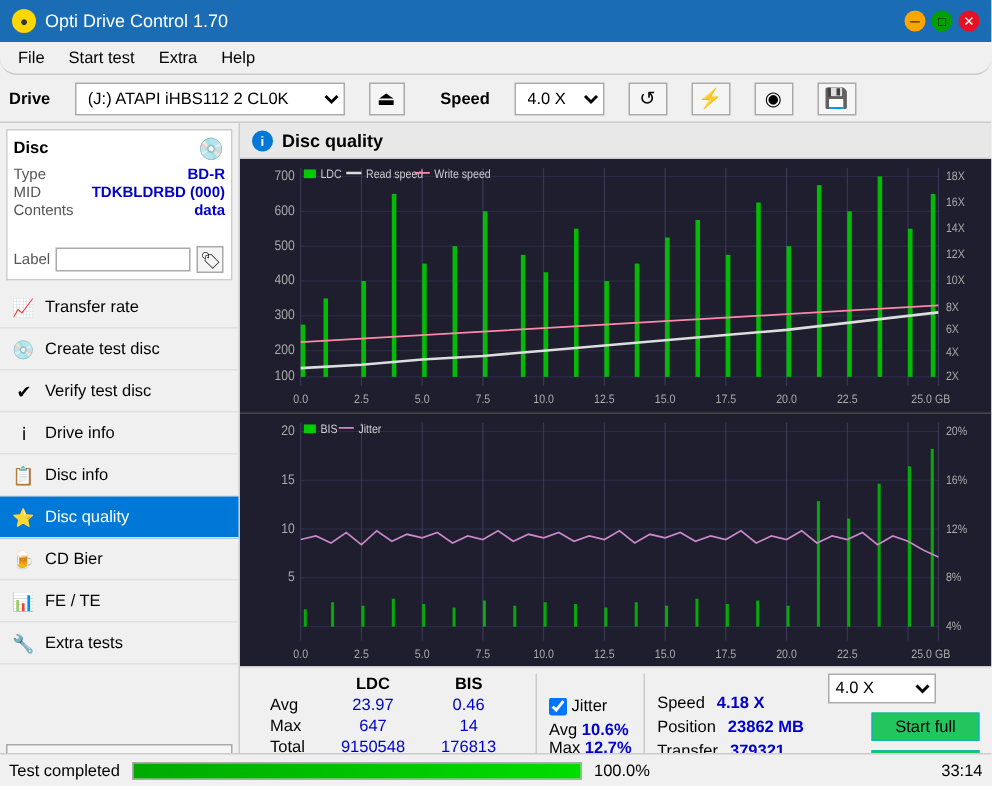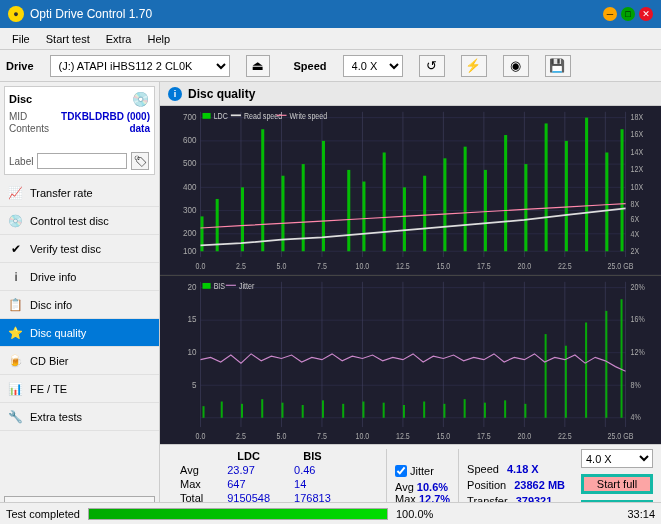--- a/index.html
+++ b/index.html
@@ -51,20 +51,21 @@
     .btn-close { background: #e81123; color: white; }
 
     
     .menubar {
       background: #f0f0f0;
       height: 22px;
       display: flex;
       align-items: center;
       padding: 0 4px;
       border-bottom: 1px solid #ccc;
+      border-radius: 11px;
     }
     .menu-item {
       padding: 2px 8px;
       font-size: 11px;
       cursor: pointer;
       color: #000;
     }
 
     
     .toolbar {
@@ -296,21 +297,21 @@
       border-collapse: collapse;
       font-size: 11px;
     }
     .stats-table th {
       text-align: center;
       font-weight: bold;
       padding: 1px 12px;
       color: #000;
     }
     .stats-table td {
-      text-align: left;
+      text-align: center;
       padding: 1px 12px;
       color: #0000cc;
     }
     .stats-table td.row-label {
       color: #000;
       font-weight: normal;
       text-align: left;
     }
 
     .jitter-section {
@@ -344,23 +345,24 @@
     .buttons-section {
       display: flex;
       flex-direction: column;
       justify-content: center;
       gap: 6px;
       padding-left: 8px;
     }
     .start-btn {
       width: 72px; height: 22px;
       font-size: 11px;
-      border: 3px solid #14b8a6;
-      background: #fca5a5;
+      border: 1px solid #14b8a6;
+      background: #22c55e;
       cursor: pointer;
+      margin-left: 29px;
     }
     .speed-combo {
       width: 72px; height: 22px;
       font-size: 11px;
       border: 1px solid #aaa;
       background: white;
     }
   </style>
 </head>
 <body>
@@ -403,41 +405,45 @@
 <div class="main">
 
   <div class="sidebar">
 
     <div class="disc-panel">
       <div class="disc-panel-header">
         <span class="disc-label">Disc</span>
         <span class="disc-icon">💿</span>
       </div>
       <div class="disc-info-row">
+        <span class="disc-info-key">Type</span>
+        <span class="disc-info-val">BD-R</span>
+      </div>
+      <div class="disc-info-row">
         <span class="disc-info-key">MID</span>
         <span class="disc-info-val">TDKBLDRBD (000)</span>
       </div>
       <div class="disc-info-row">
         <span class="disc-info-key">Contents</span>
         <span class="disc-info-val">data</span>
       </div>
       <div class="label-row">
         <span class="disc-info-key">Label</span>
         <input class="label-input" type="text" style="">
         <button class="label-btn">🏷</button>
       </div>
     </div>
 
     <div class="nav-item">
       <span class="nav-icon">📈</span>
       <span>Transfer rate</span>
     </div>
     <div class="nav-item">
       <span class="nav-icon">💿</span>
-      <span>Control test disc</span>
+      <span>Create test disc</span>
     </div>
     <div class="nav-item">
       <span class="nav-icon">✔</span>
       <span>Verify test disc</span>
     </div>
     <div class="nav-item">
       <span class="nav-icon">ℹ</span>
       <span>Drive info</span>
     </div>
     <div class="nav-item">

